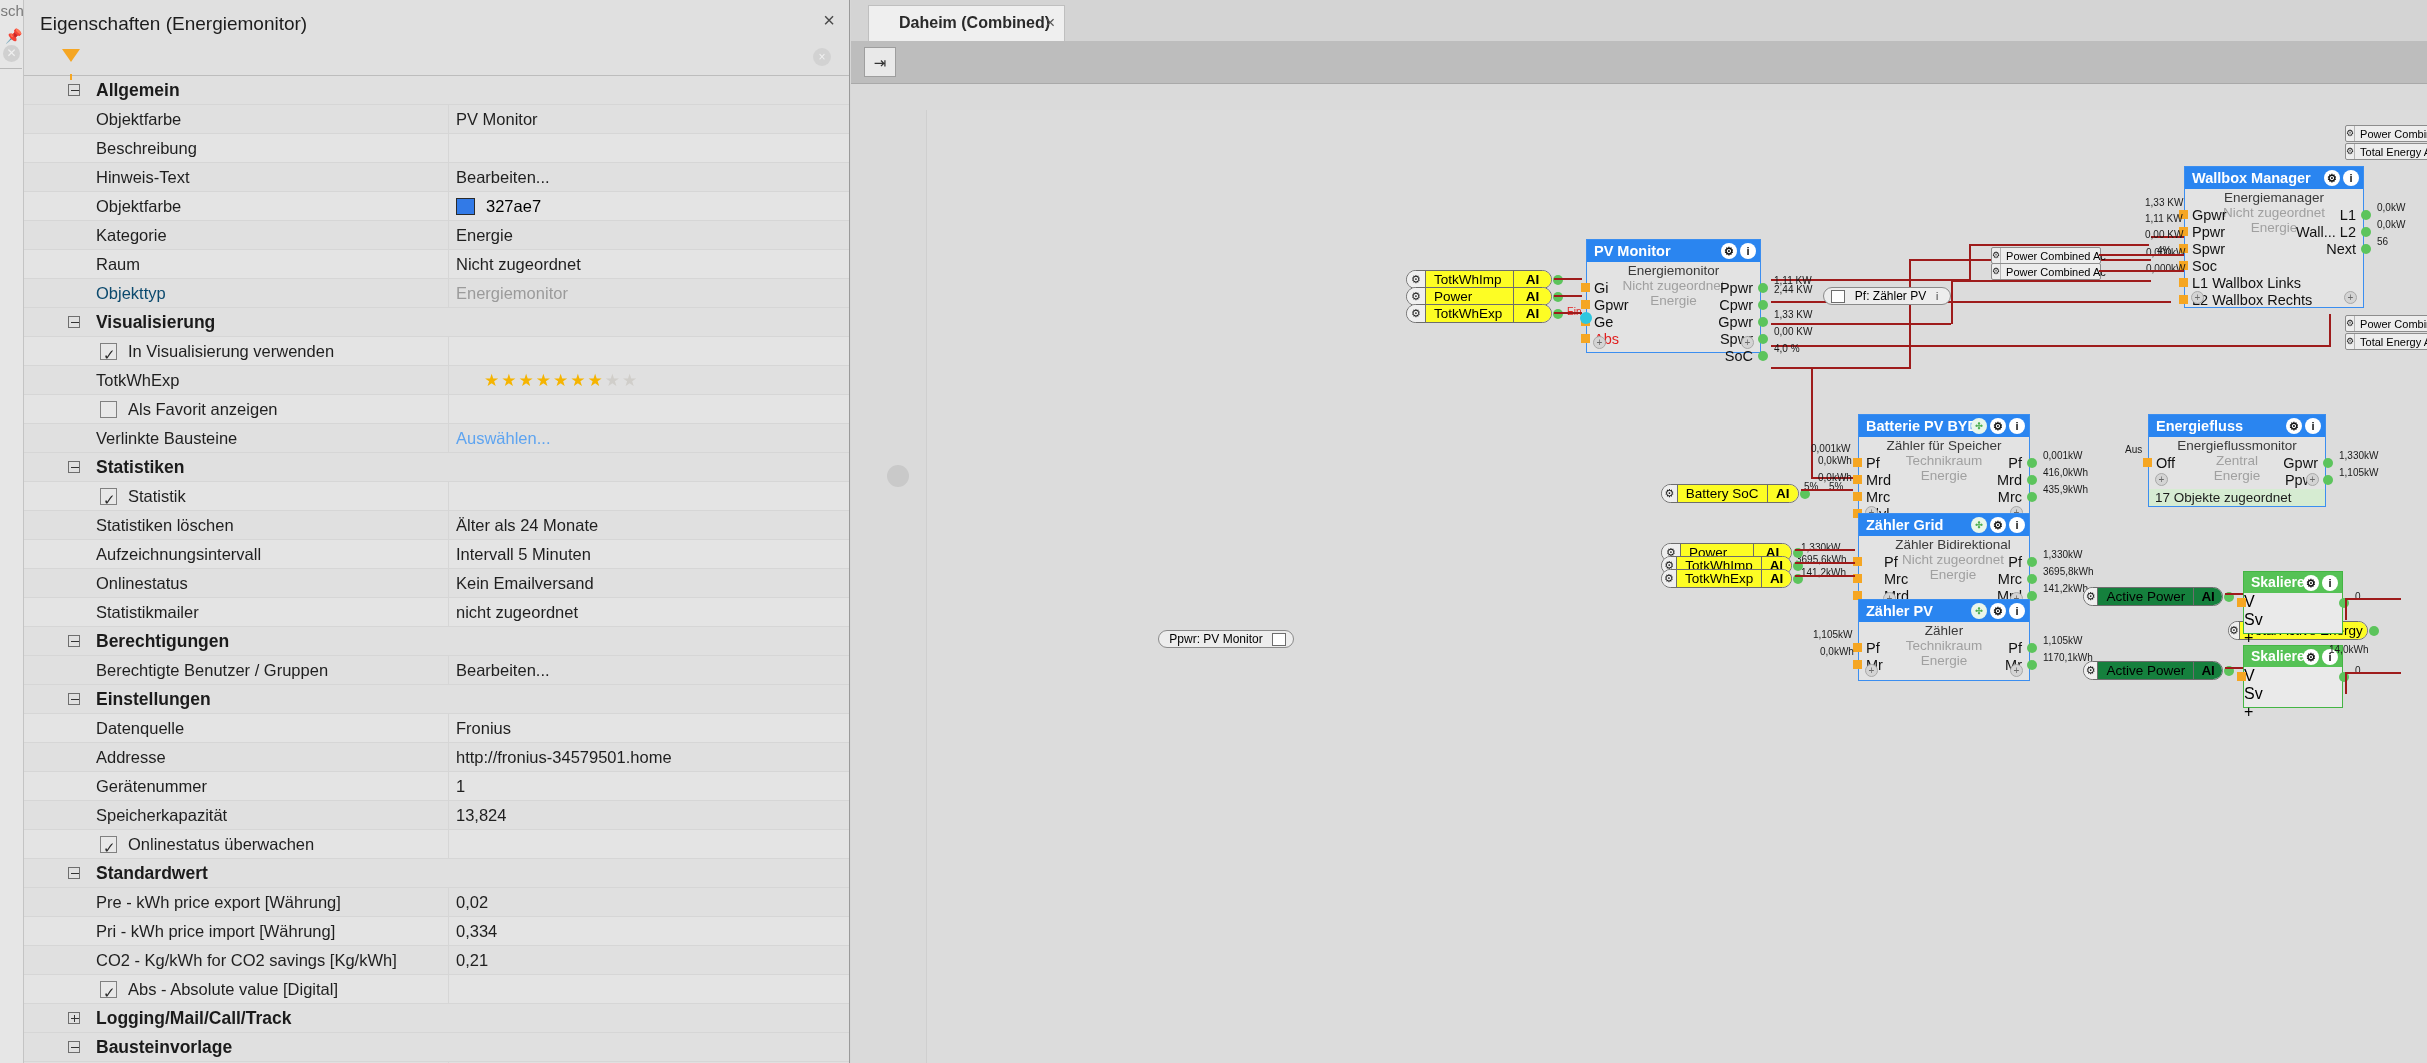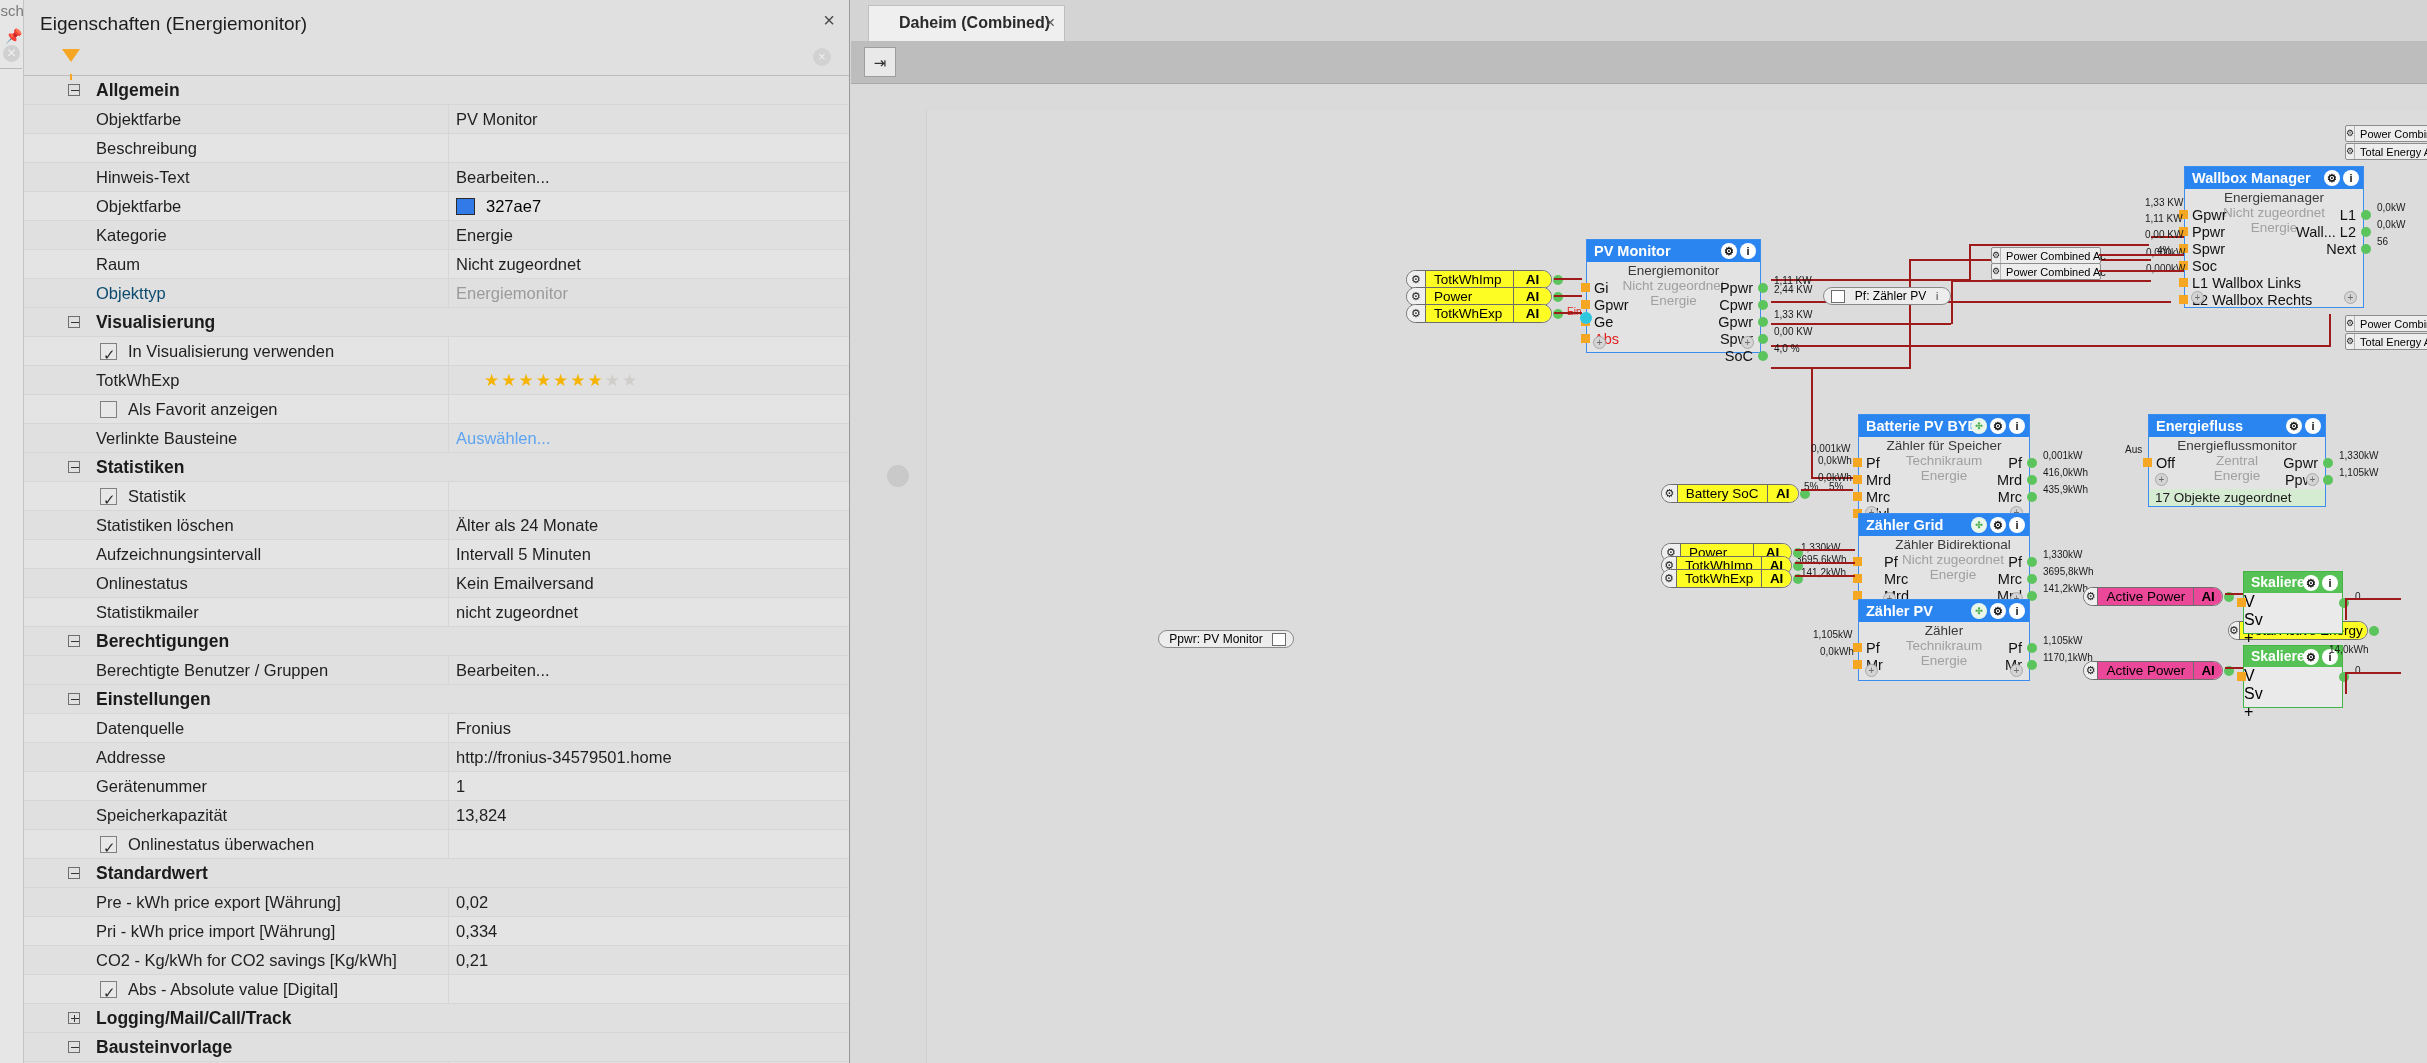--- a/index.html
+++ b/index.html
@@ -98,21 +98,21 @@
 
   .valtag { position:absolute; font-size:10px; color:#1a1a1a; white-space:nowrap; }
 
   
   .pill { position:absolute; height:19px; display:flex; align-items:stretch; border:1px solid #6d6d6d;
           border-radius:10px; overflow:hidden; background:#efefef; font-size:13.5px; }
   .pill .gear { width:19px; background:#efefef; color:#1a1a1a; font-size:11px; text-align:center; line-height:17px; border-right:1px solid #6d6d6d; }
   .pill .nm { padding:0 8px; line-height:17px; white-space:nowrap; display:flex; align-items:center; }
   .pill .ai { width:38px; border-left:1px solid #6d6d6d; text-align:center; line-height:17px; font-weight:bold; }
   .pill.yellow .nm, .pill.yellow .ai { background:#fdfd24; }
-  .pill.plain .nm, .pill.plain .ai { background:#ec4899; }
+  .pill.plain .nm, .pill.plain .ai { background:#15803d; }
 
   .mini { position:absolute; height:18px; border:1px solid #8a8a8a; background:#ededed; border-radius:9px;
           font-size:12px; display:flex; align-items:center; padding:0 4px; white-space:nowrap; }
   .mini .sq { width:14px; height:13px; border:1px solid #6d6d6d; background:#fff; margin-left:5px; }
 
   .skal { position:absolute; border:1px solid #44b544; background:#eaeaea; }
   .skal .hdr { height:21px; background:#56c256; color:#fff; font-weight:bold; font-size:14px; line-height:21px; padding-left:7px; position:relative; }
   .skal .hdr .btns { position:absolute; right:4px; top:3px; display:flex; gap:3px; }
 
   .chip { position:absolute; height:17px; border:1px solid #8d8d8d; background:#ededed; display:flex;

